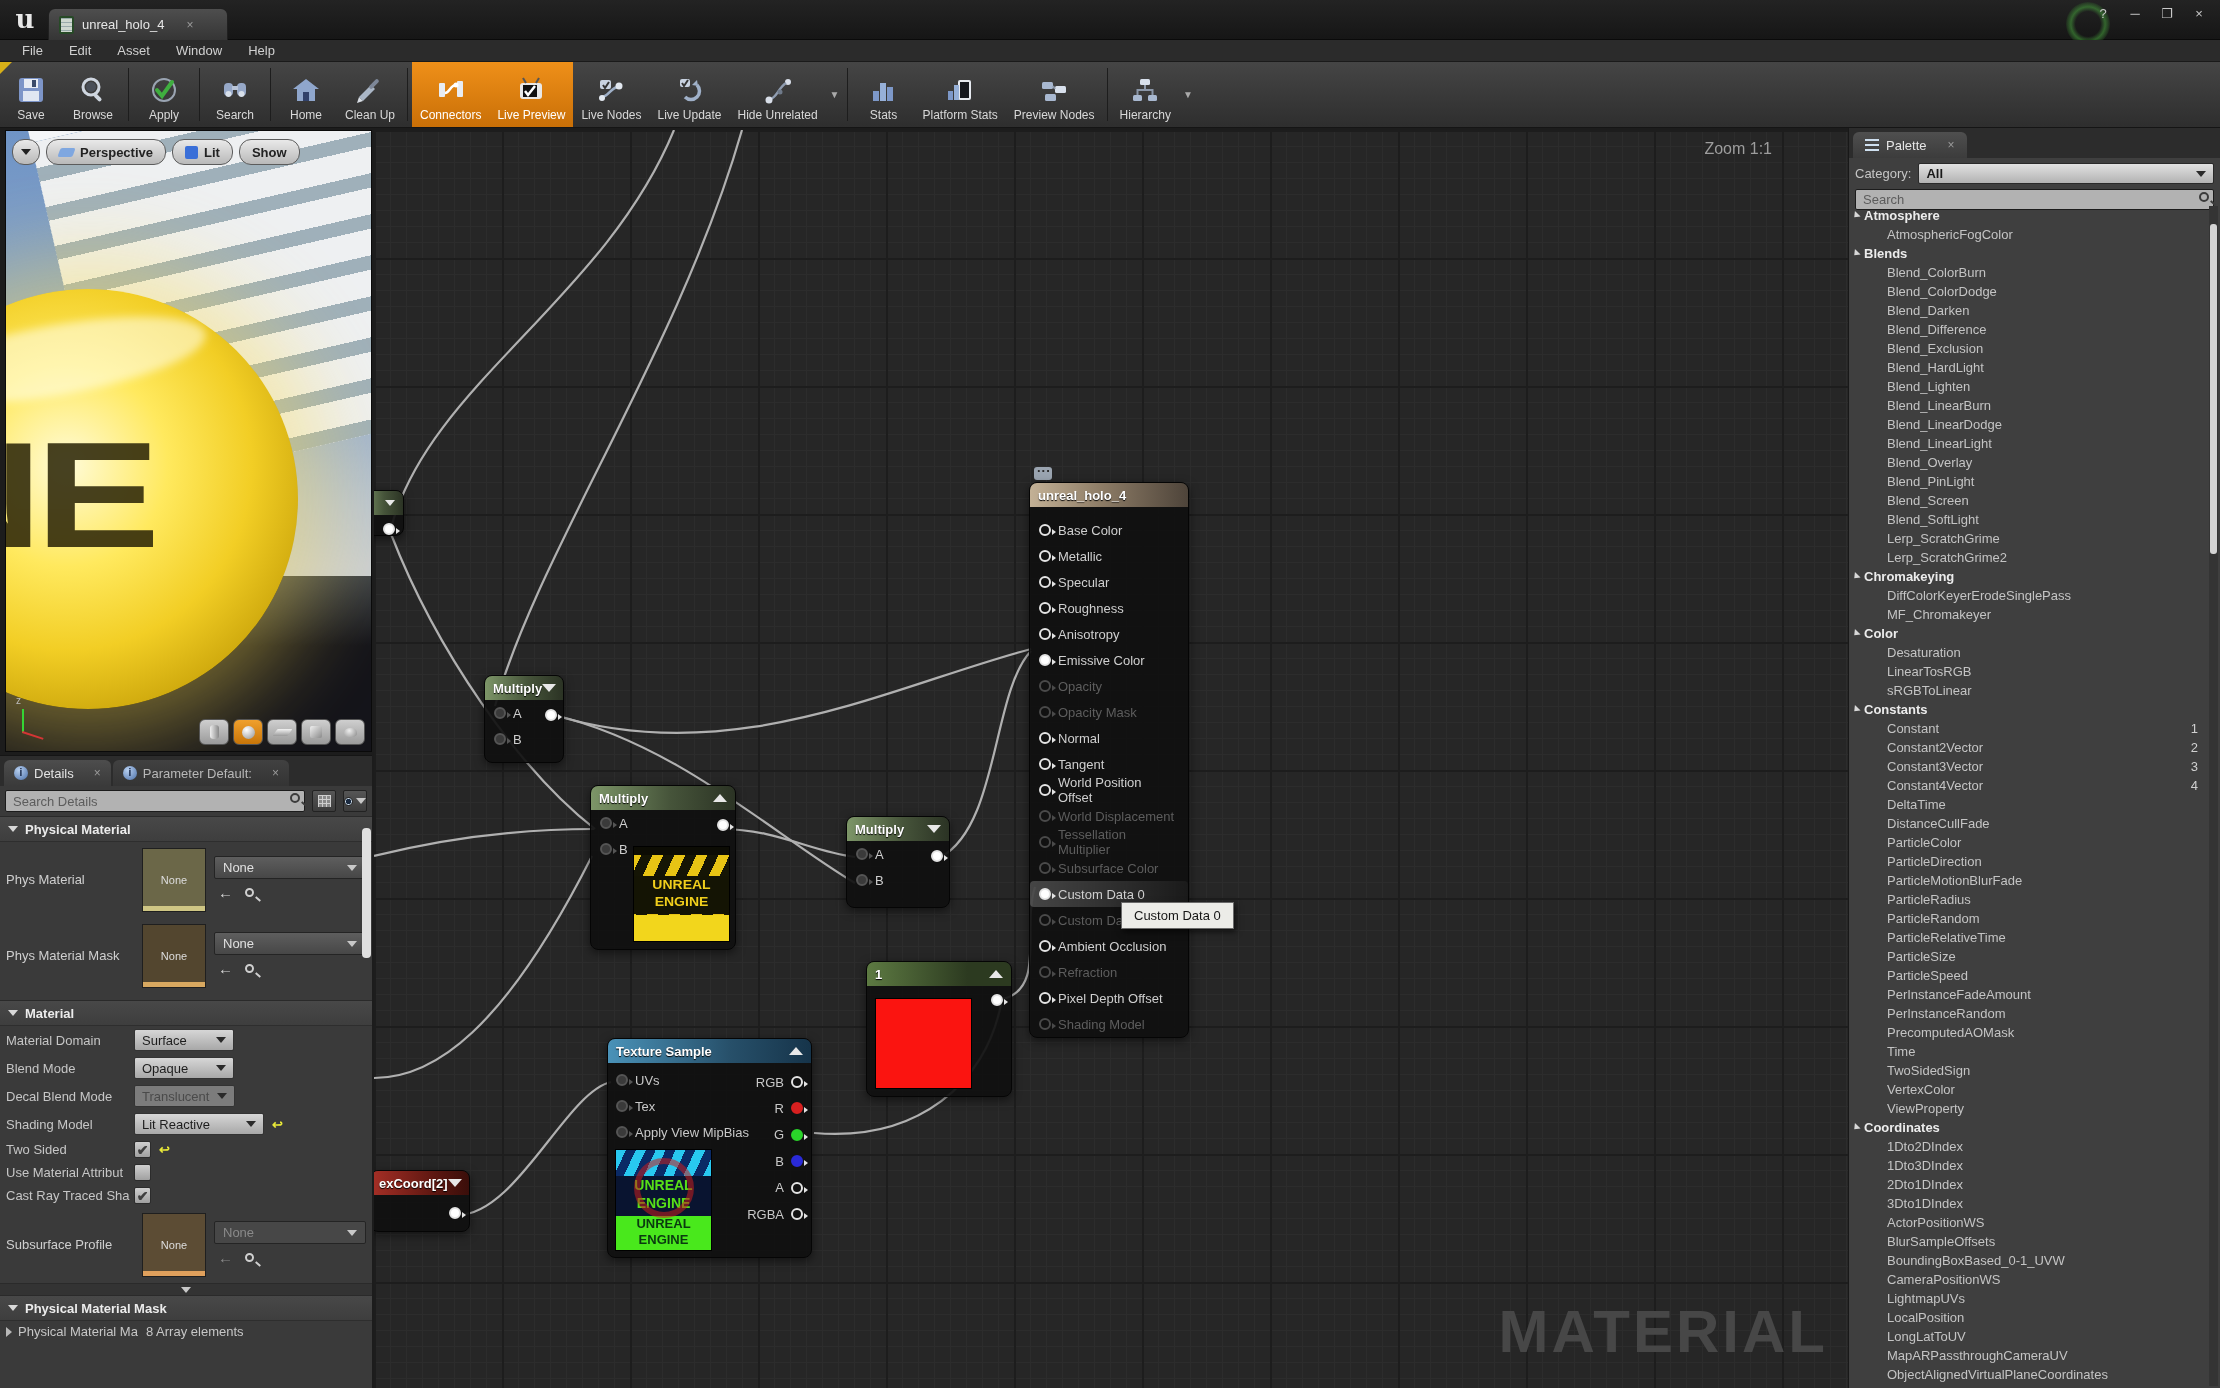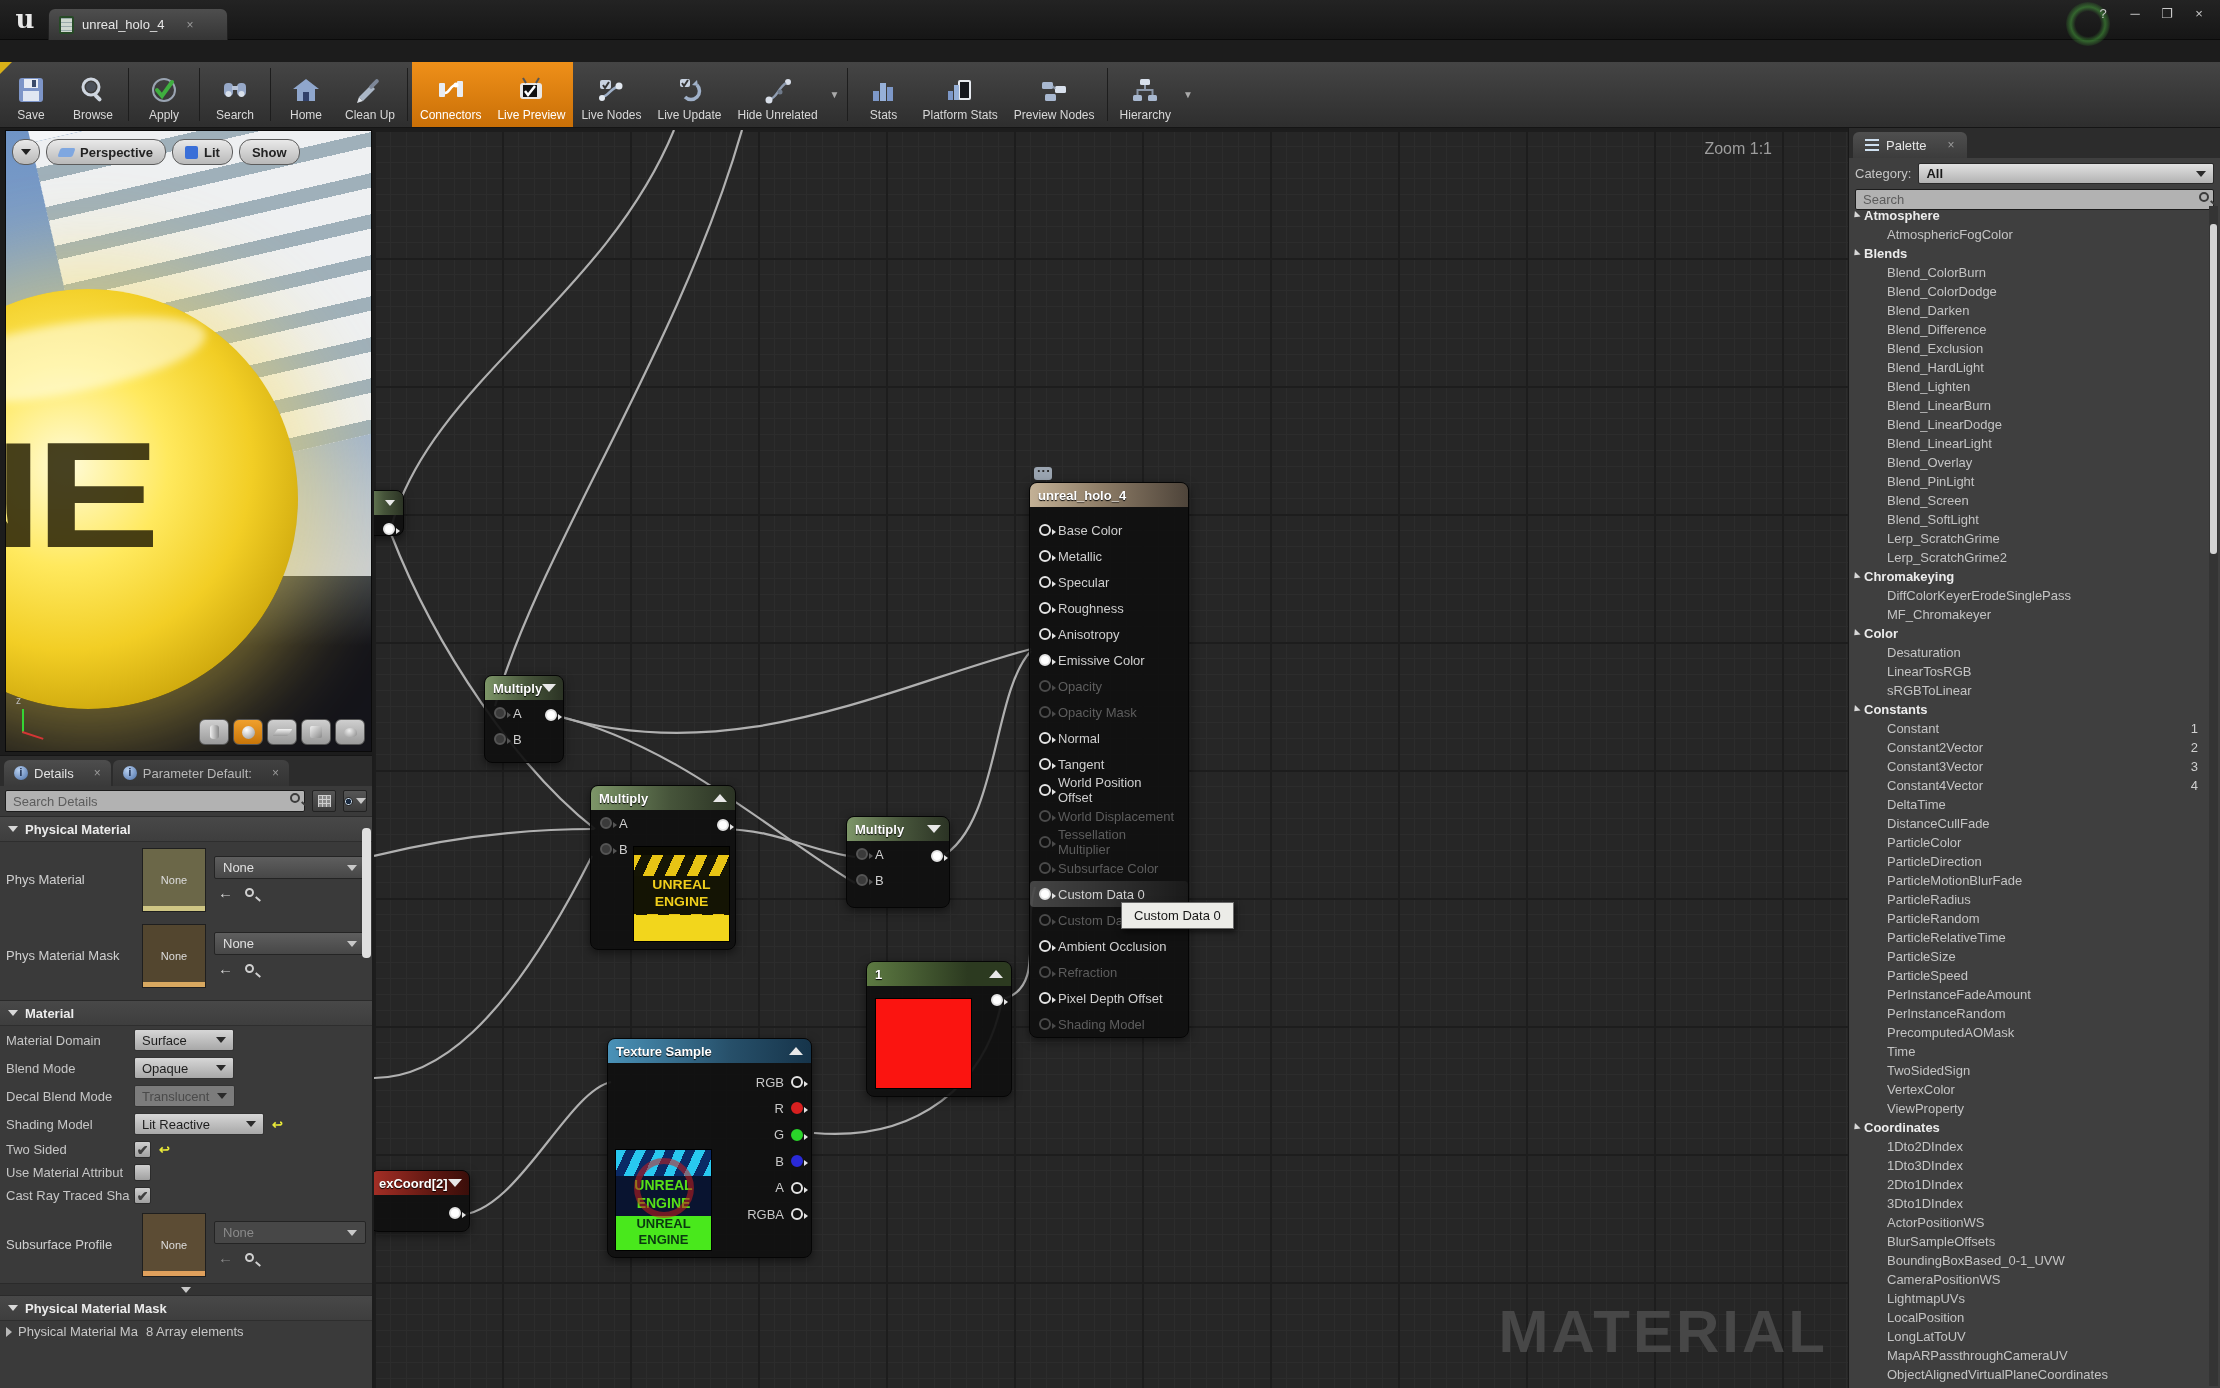--- a/index.html
+++ b/index.html
@@ -208,20 +208,27 @@
     </div>
     <div class="rec-ring"></div>
     <div class="win-controls">
       <div class="win-btn">?</div>
       <div class="win-btn">─</div>
       <div class="win-btn">❐</div>
       <div class="win-btn">×</div>
     </div>
   </div>
 
+  <div class="menubar">
+    <div class="menu-item">File</div>
+    <div class="menu-item">Edit</div>
+    <div class="menu-item">Asset</div>
+    <div class="menu-item">Window</div>
+    <div class="menu-item">Help</div>
+  </div>
 
   <div class="toolbar">
     <div class="tb-corner"></div>
     <div class="tb-btn">
       <svg viewBox="0 0 30 30">
           <rect x="3" y="3" width="24" height="24" rx="3" fill="#7d95c8"></rect>
           <rect x="8" y="4" width="14" height="9" fill="#e8ecf4"></rect>
           <rect x="16" y="5" width="4" height="7" fill="#3a4a6a"></rect>
           <rect x="7" y="16" width="16" height="10" fill="#dfe6f2"></rect>
         </svg>
@@ -652,20 +659,34 @@
           <span class="hdr-tri"></span>
         </div>
       <div class="pin filled out-pin" style="right:8px; top:36px;"></div>
     </div>
 
     <div class="gnode" style="left:233px; top:908px; width:205px; height:220px;">
       <div class="gnode-header hdr-blue">
           <span>Texture Sample</span>
           <span class="hdr-tri up"></span>
         </div>
+      <div class="ts-io">
+        <div class="ts-in-row">
+            <span class="pin dark"></span>
+            <span>UVs</span>
+          </div>
+        <div class="ts-in-row">
+            <span class="pin dark"></span>
+            <span>Tex</span>
+          </div>
+        <div class="ts-in-row">
+            <span class="pin dark"></span>
+            <span>Apply View MipBias</span>
+          </div>
+      </div>
       <div>
           <div class="ts-out-row" style="top: 30px;">
             <span>RGB</span>
             <span class="opin" style="border-color: rgb(228, 228, 228);"></span>
           </div>
           <div class="ts-out-row" style="top: 56.4px;">
             <span>R</span>
             <span class="opin" style="border-color: rgb(216, 32, 32); background: rgb(216, 32, 32);"></span>
           </div>
           <div class="ts-out-row" style="top: 82.8px;">

